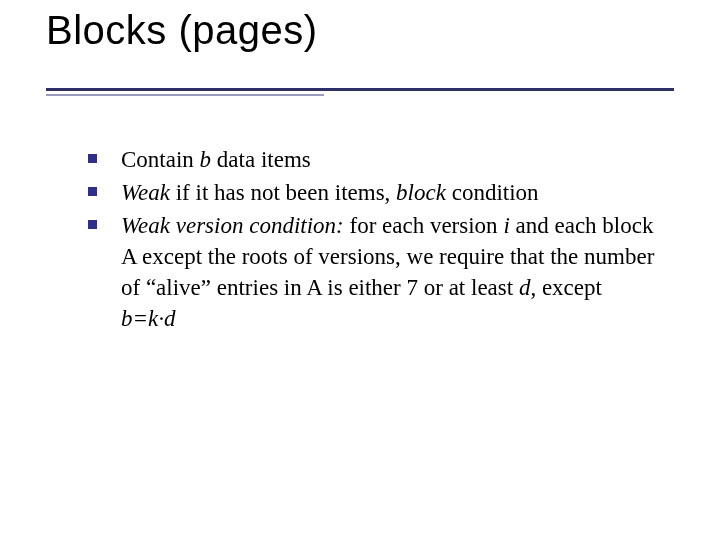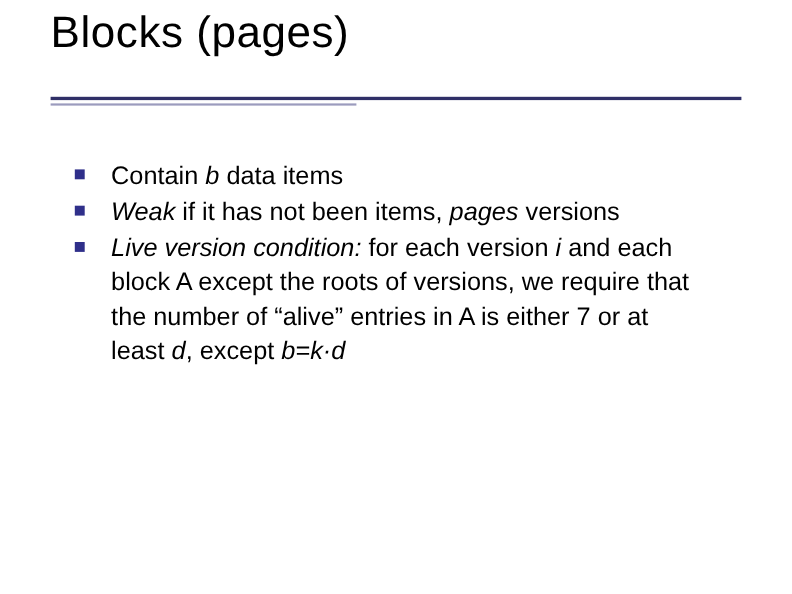--- a/index.html
+++ b/index.html
@@ -38,23 +38,24 @@
   .rule-short {
     position: absolute;
     left: 46px;
     top: 94px;
     width: 278px;
     height: 2px;
     background: #9b9bbd;
   }
   .body {
     position: absolute;
-    left: 68px;
+    left: 88px;
     top: 144px;
     width: 570px;
+    font-family: Liberation Serif, serif;
   }
   .row {
     display: flex;
     align-items: flex-start;
     margin-bottom: 2px;
   }
   .sq {
     flex: 0 0 auto;
     width: 9px;
     height: 9px;
@@ -84,25 +85,25 @@
     <div class="row">
       <div class="sq"></div>
       <div class="txt">
         <span>Contain </span><i>b</i><span> data items</span>
       </div>
     </div>
 
     <div class="row">
       <div class="sq"></div>
       <div class="txt">
-        <i>Weak</i><span> if it has not been items, </span><i>pages</i><span> versions</span>
+        <i>Weak</i><span> if it has not been items, </span><i>block</i><span> condition</span>
       </div>
     </div>
 
     <div class="row">
       <div class="sq"></div>
       <div class="txt">
-        <i>Live version condition: </i><span> for each version </span><i>i</i><span> and each block A except the roots of versions, we require that the number of “alive” entries in A is either 7 or at least </span><i>d</i><span>, except </span><i>b=k·d</i>
+        <i>Weak version condition: </i><span> for each version </span><i>i</i><span> and each block A except the roots of versions, we require that the number of “alive” entries in A is either 7 or at least </span><i>d</i><span>, except </span><i>b=k·d</i>
       </div>
     </div>
 
   </div>
 </div>
 
 </body></html>

